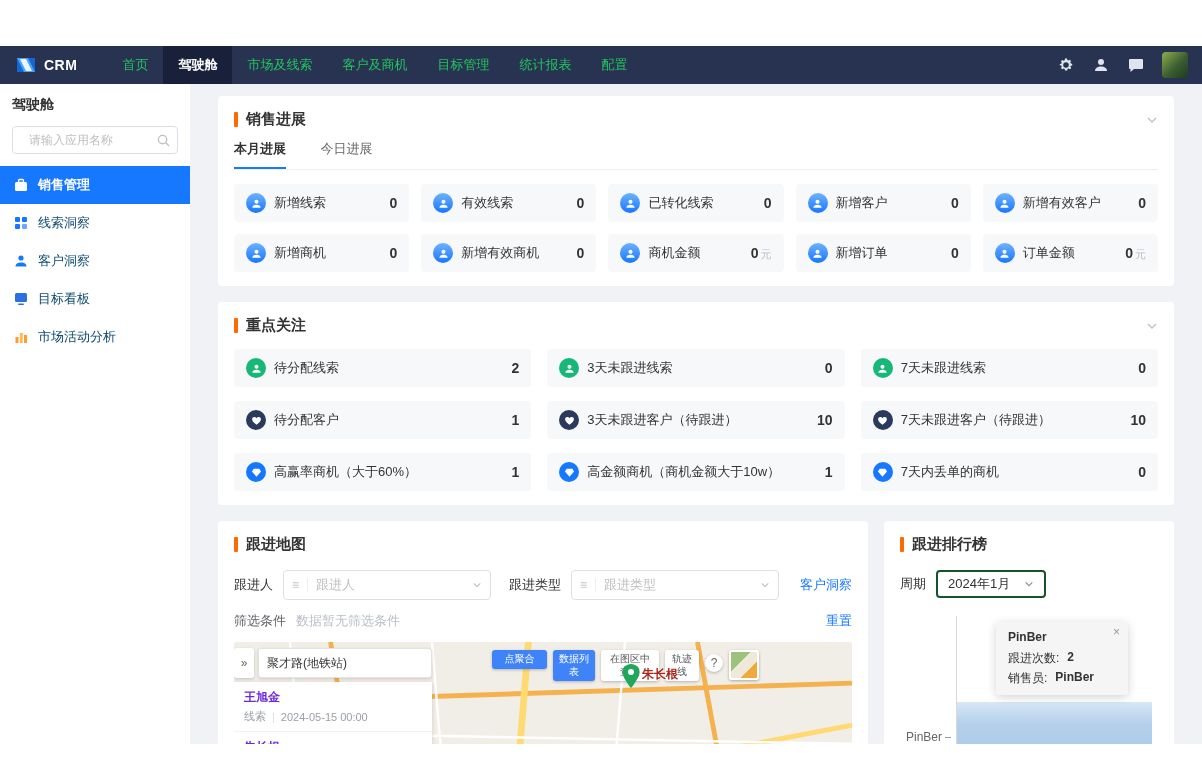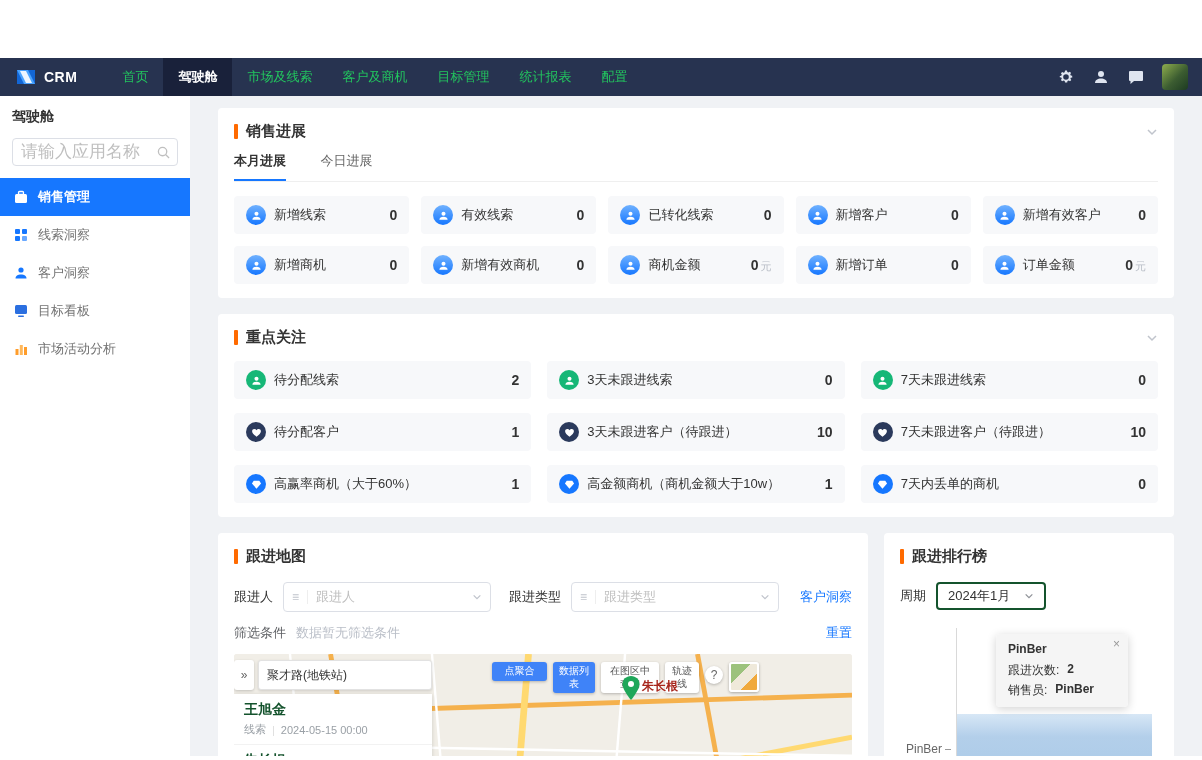--- a/index.html
+++ b/index.html
@@ -1,18 +1,18 @@
 <!DOCTYPE html>
 <html><head>
 <meta charset="utf-8">
 <style>
   * { margin:0; padding:0; box-sizing:border-box; }
   html,body { width:1202px; height:760px; overflow:hidden; background:#fff;
     font-family:"Liberation Sans","DejaVu Sans",sans-serif; }
-  .app { position:absolute; top:58px; left:0; width:1202px; height:698px;
+  .app { position:absolute; top:46px; left:0; width:1202px; height:698px;
     display:flex; flex-direction:column; overflow:hidden; }
 
   
   .topbar { height:38px; flex:0 0 38px; background:#273350; color:#fff;
     display:flex; align-items:center; }
   .brand { display:flex; align-items:center; gap:8px; padding:0 30px 0 16px; }
   .brand-name { font-size:14px; font-weight:bold; letter-spacing:.5px; }
   .nav { display:flex; height:100%; }
   .nav-item { padding:0 15px; line-height:38px; font-size:13px; color:#22c55e; cursor:pointer; white-space:nowrap; }
   .nav-item.active { background:#19213a; color:#fff; font-weight:bold; }
@@ -20,25 +20,25 @@
   .top-icon { width:17px; height:17px; display:inline-flex; align-items:center; justify-content:center; color:#dfe5f0; }
   .avatar { width:26px; height:26px; border-radius:4px;
     background:linear-gradient(135deg,#8fae4e 0%,#3c5d31 55%,#1d3b22 100%); }
 
   
   .layout { flex:1; display:flex; min-height:0; }
   .sidebar { width:190px; flex:0 0 190px; background:#fff; padding-top:12px; }
   .side-title { font-size:14px; font-weight:bold; color:#333; padding:0 12px; margin-bottom:12px; }
   .side-search { position:relative; margin:0 12px 12px; }
   .side-search input { width:100%; height:28px; border:1px solid #dcdfe6; border-radius:4px;
-    padding:0 26px 0 8px; font-size:17px; color:#333; outline:none; }
+    padding:0 26px 0 16px; font-size:12px; color:#333; outline:none; }
   .side-search input::placeholder { color:#bfbfbf; }
   .side-search .mag { position:absolute; right:8px; top:7px; }
   .menu-item { height:38px; display:flex; align-items:center; gap:9px; padding:0 14px;
-    font-size:13px; color:#737373; cursor:pointer; }
+    font-size:13px; color:#0c4a6e; cursor:pointer; }
   .menu-item.active { background:#1677ff; color:#fff; font-weight:bold; }
   .mi-icon { width:15px; height:15px; display:inline-flex; }
 
   .main { flex:1; background:#f0f2f5; padding:12px 28px; overflow:hidden; }
   .card { background:#fff; border-radius:4px; padding:14px 16px; margin-bottom:16px; }
   .card-head { display:flex; align-items:center; }
   .tbar { width:4px; height:15px; background:#ff6a00; border-radius:1px; margin-right:8px; }
   .card-title { font-size:15px; font-weight:bold; color:#333; }
   .collapse { margin-left:auto; color:#c0c4cc; cursor:pointer; display:flex; }
 
@@ -94,21 +94,21 @@
   .layer-thumb { width:30px; height:30px; border:2px solid #fff; border-radius:3px; box-shadow:0 1px 3px rgba(0,0,0,.3);
     background:linear-gradient(135deg,#9cc27c 0 38%,#efe9da 38% 68%,#f0a93c 68%); cursor:pointer; }
   .map-panel { position:absolute; top:6px; left:0; width:198px; }
   .panel-top { display:flex; gap:4px; }
   .p-collapse { width:20px; height:30px; background:#fff; border-radius:3px; box-shadow:0 1px 3px rgba(0,0,0,.2);
     color:#666; font-size:12px; display:flex; align-items:center; justify-content:center; cursor:pointer; }
   .panel-top input { flex:1; height:30px; border:1px solid #e2e2e2; border-radius:3px;
     box-shadow:0 1px 3px rgba(0,0,0,.15); font-size:12px; color:#333; padding:0 8px; outline:none; }
   .plist { background:#fff; margin-top:4px; box-shadow:0 1px 4px rgba(0,0,0,.15); }
   .plist-item { padding:7px 10px; border-bottom:1px solid #f2f2f2; cursor:pointer; }
-  .p-name { font-size:14px; font-weight:bold; color:#14532d; }
+  .p-name { font-size:12px; font-weight:bold; color:#6d28d9; }
   .p-meta { margin-top:3px; font-size:11px; color:#9aa0a6; display:flex; align-items:center; gap:6px; }
   .p-div { color:#ddd; }
   .pin { position:absolute; left:388px; top:22px; display:flex; align-items:flex-start; }
   .pin-label { font-size:12px; font-weight:bold; color:#a8271d; margin-left:2px; margin-top:2px;
     text-shadow:0 0 2px #fff,0 0 2px #fff; }
 
   
   .period-row { display:flex; align-items:center; margin-top:16px; font-size:13px; color:#333; }
   .period-sel { display:inline-flex; align-items:center; gap:14px; border:2px solid #14532d; border-radius:4px;
     height:28px; padding:0 10px; margin-left:10px; font-size:13px; color:#333; background:#fff; cursor:pointer; }

